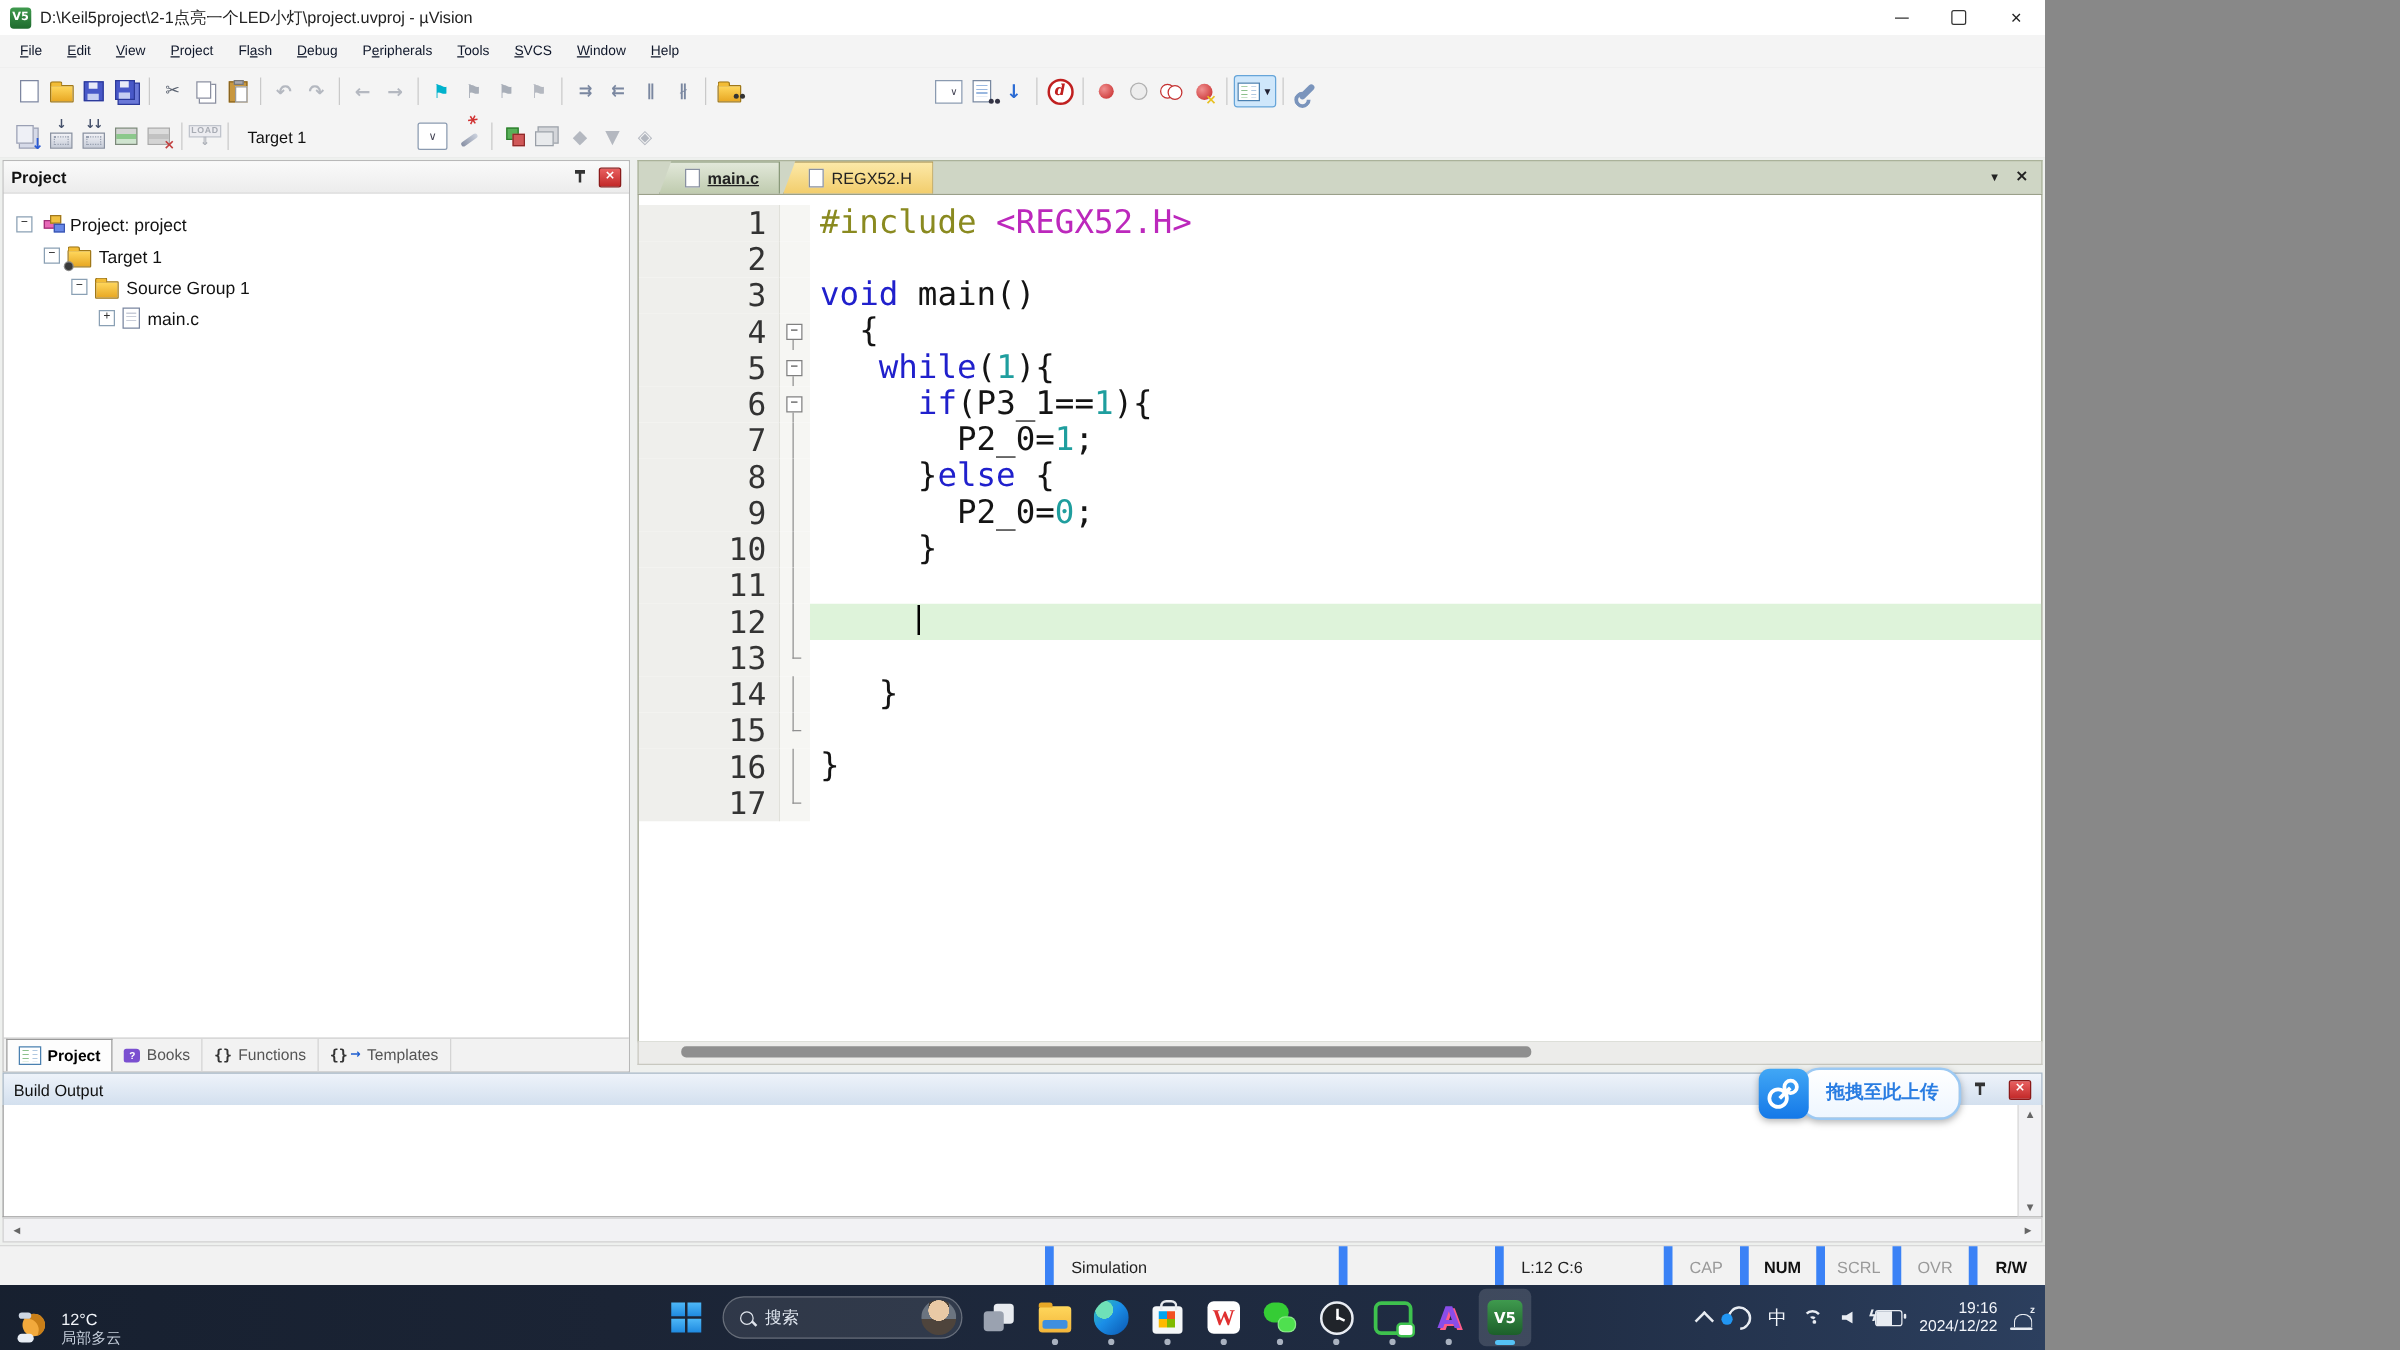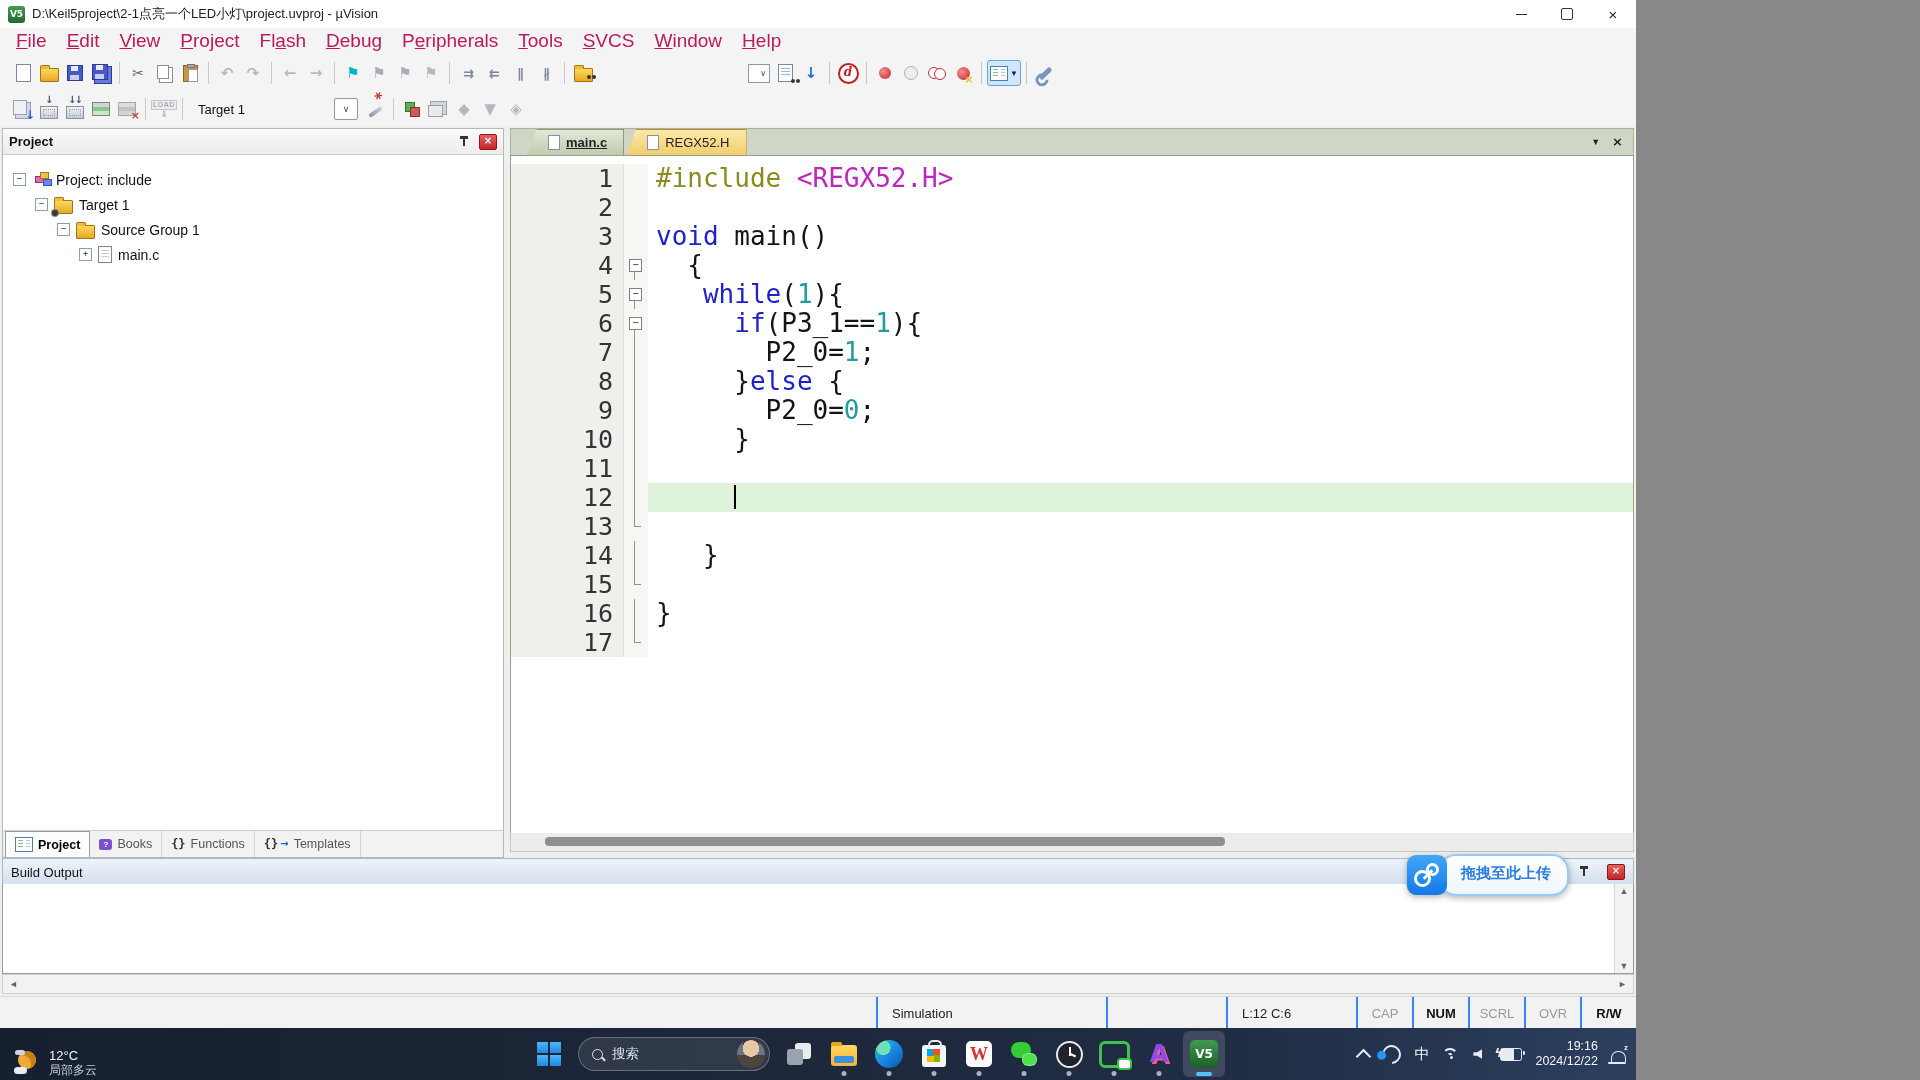--- a/index.html
+++ b/index.html
@@ -10,21 +10,21 @@
   .app-ico{width:17px;height:17px;margin:0 7px 0 8px;border-radius:3px;background:linear-gradient(#3f9a4e,#1f6b2e);color:#fff;
     font:bold 9px/17px "DejaVu Sans",sans-serif;text-align:center;}
   .title{font-size:13px;color:#222;}
   .wbtns{margin-left:auto;display:flex;height:28px;}
   .wbtn{width:46px;height:28px;display:flex;align-items:center;justify-content:center;color:#222;font-size:13px;}
   .wbtn .mini{width:11px;height:1px;background:#333;display:block;}
   .wbtn .maxi{width:10px;height:10px;border:1px solid #333;border-radius:2px;display:block;}
   .wbtn .clos{font-size:15px;line-height:15px;}
   
   .menubar{position:absolute;left:0;top:28px;right:0;height:26px;background:#f4f4f4;display:flex;align-items:center;padding-left:6px;border-bottom:1px solid #e2e2e2;}
-  .menu-item{padding:0 10px;font-size:19px;color:#be185d;line-height:26px;}
+  .menu-item{padding:0 10px;font-size:11px;color:#0f172a;line-height:26px;}
   .menu-item u{text-decoration:underline;}
   
   .tb{position:absolute;left:0;right:0;background:#f4f4f4;display:flex;align-items:center;padding-left:10px;}
   .tb1{top:54px;height:38px;border-bottom:1px solid #e6e6e6;}
   .tb2{top:92px;height:34px;border-bottom:1px solid #dcdcdc;}
   .tb .sep{width:1px;height:22px;background:#c9c9c9;margin:0 5px;}
   .tb .spacer{height:1px;}
   .ti{width:26px;height:26px;display:flex;align-items:center;justify-content:center;position:relative;background:transparent;border:0;padding:0;}
   .g{font-family:"DejaVu Sans",sans-serif;}
   .c-cyan{color:#00b2cc;font-size:15px;}
@@ -155,21 +155,21 @@
   .uploader{position:absolute;top:-5px;right:64px;display:flex;align-items:center;z-index:50;filter:drop-shadow(0 2px 3px rgba(0,0,0,.3));}
   .bd-ico{width:40px;height:40px;border-radius:9px;background:linear-gradient(180deg,#41a7f5,#1478e8);position:relative;z-index:2;flex:none;}
   .bd-ico::before{content:"";position:absolute;left:7px;bottom:8px;width:11px;height:11px;border:3px solid #fff;border-radius:50%;}
   .bd-ico::after{content:"";position:absolute;right:8px;top:8px;width:7px;height:7px;border:3px solid #fff;border-radius:50%;}
   .bd-bar{position:absolute;left:15px;top:18px;width:12px;height:3px;background:#fff;transform:rotate(-45deg);}
   .up-pill{height:34px;margin-left:-8px;padding:0 16px 4px 20px;border:2px solid #9cc9f3;border-radius:17px;background:linear-gradient(#ffffff,#eef6ff);
     display:flex;align-items:center;color:#2a7de2;font-weight:bold;font-size:15px;white-space:nowrap;}
   
   .statusbar{position:absolute;left:0;top:996px;right:0;height:32px;background:#f2f2f2;border-top:1px solid #d8d8d8;display:flex;align-items:stretch;font-size:13px;color:#222;}
   .sb-sp{flex:1;}
-  .sb-cell{display:flex;align-items:center;padding:0 14px;border-left:2px solid #3b82f6;}
+  .sb-cell{display:flex;align-items:center;padding:0 14px;border-left:7px solid #3b82f6;}
   .sb-sim{width:200px;} .sb-gap{width:90px;} .sb-pos{width:100px;}
   .sb-tog{width:26px;justify-content:center;color:#9a9a9a;}
   .sb-tog.on{color:#111;font-weight:bold;}
   
   .taskbar{position:absolute;left:0;top:1028px;right:0;height:52px;background:linear-gradient(90deg,#12192495 0%,#1b2435 30%,#27385433 75%,#2c3f5e 100%),#1e2a40;}
   .weather{position:absolute;left:14px;top:21px;display:flex;gap:9px;align-items:center;}
   .w-ico{width:26px;height:26px;position:relative;}
   .w-moon{position:absolute;left:4px;top:1px;width:18px;height:18px;border-radius:50%;background:#f2a93c;box-shadow:inset -5px 4px 0 #c97f18;}
   .w-cloud{position:absolute;left:0;bottom:2px;width:13px;height:7px;border-radius:5px;background:#e8edf4;}
   .w-cloud2{position:absolute;left:1px;top:0;width:10px;height:5px;border-radius:4px;background:#cdd6e2;}
@@ -429,21 +429,21 @@
       <div class="panel-hdr">
         <span class="ph-title">Project</span>
         <span class="hdr-sp"></span>
         <span class="pin"></span>
         <span class="xbtn">×</span>
       </div>
       <div class="tree" id="tree">
           <div class="trow" style="padding-left: 10px;">
             <span class="texp">−</span>
             <span class="t-project"></span>
-            <span class="tlabel">Project: include</span>
+            <span class="tlabel">Project: project</span>
           </div>
           <div class="trow" style="padding-left: 32px;">
             <span class="texp">−</span>
             <span class="k-folder t-gear"></span>
             <span class="tlabel">Target 1</span>
           </div>
           <div class="trow" style="padding-left: 54px;">
             <span class="texp">−</span>
             <span class="k-folder"></span>
             <span class="tlabel">Source Group 1</span>

